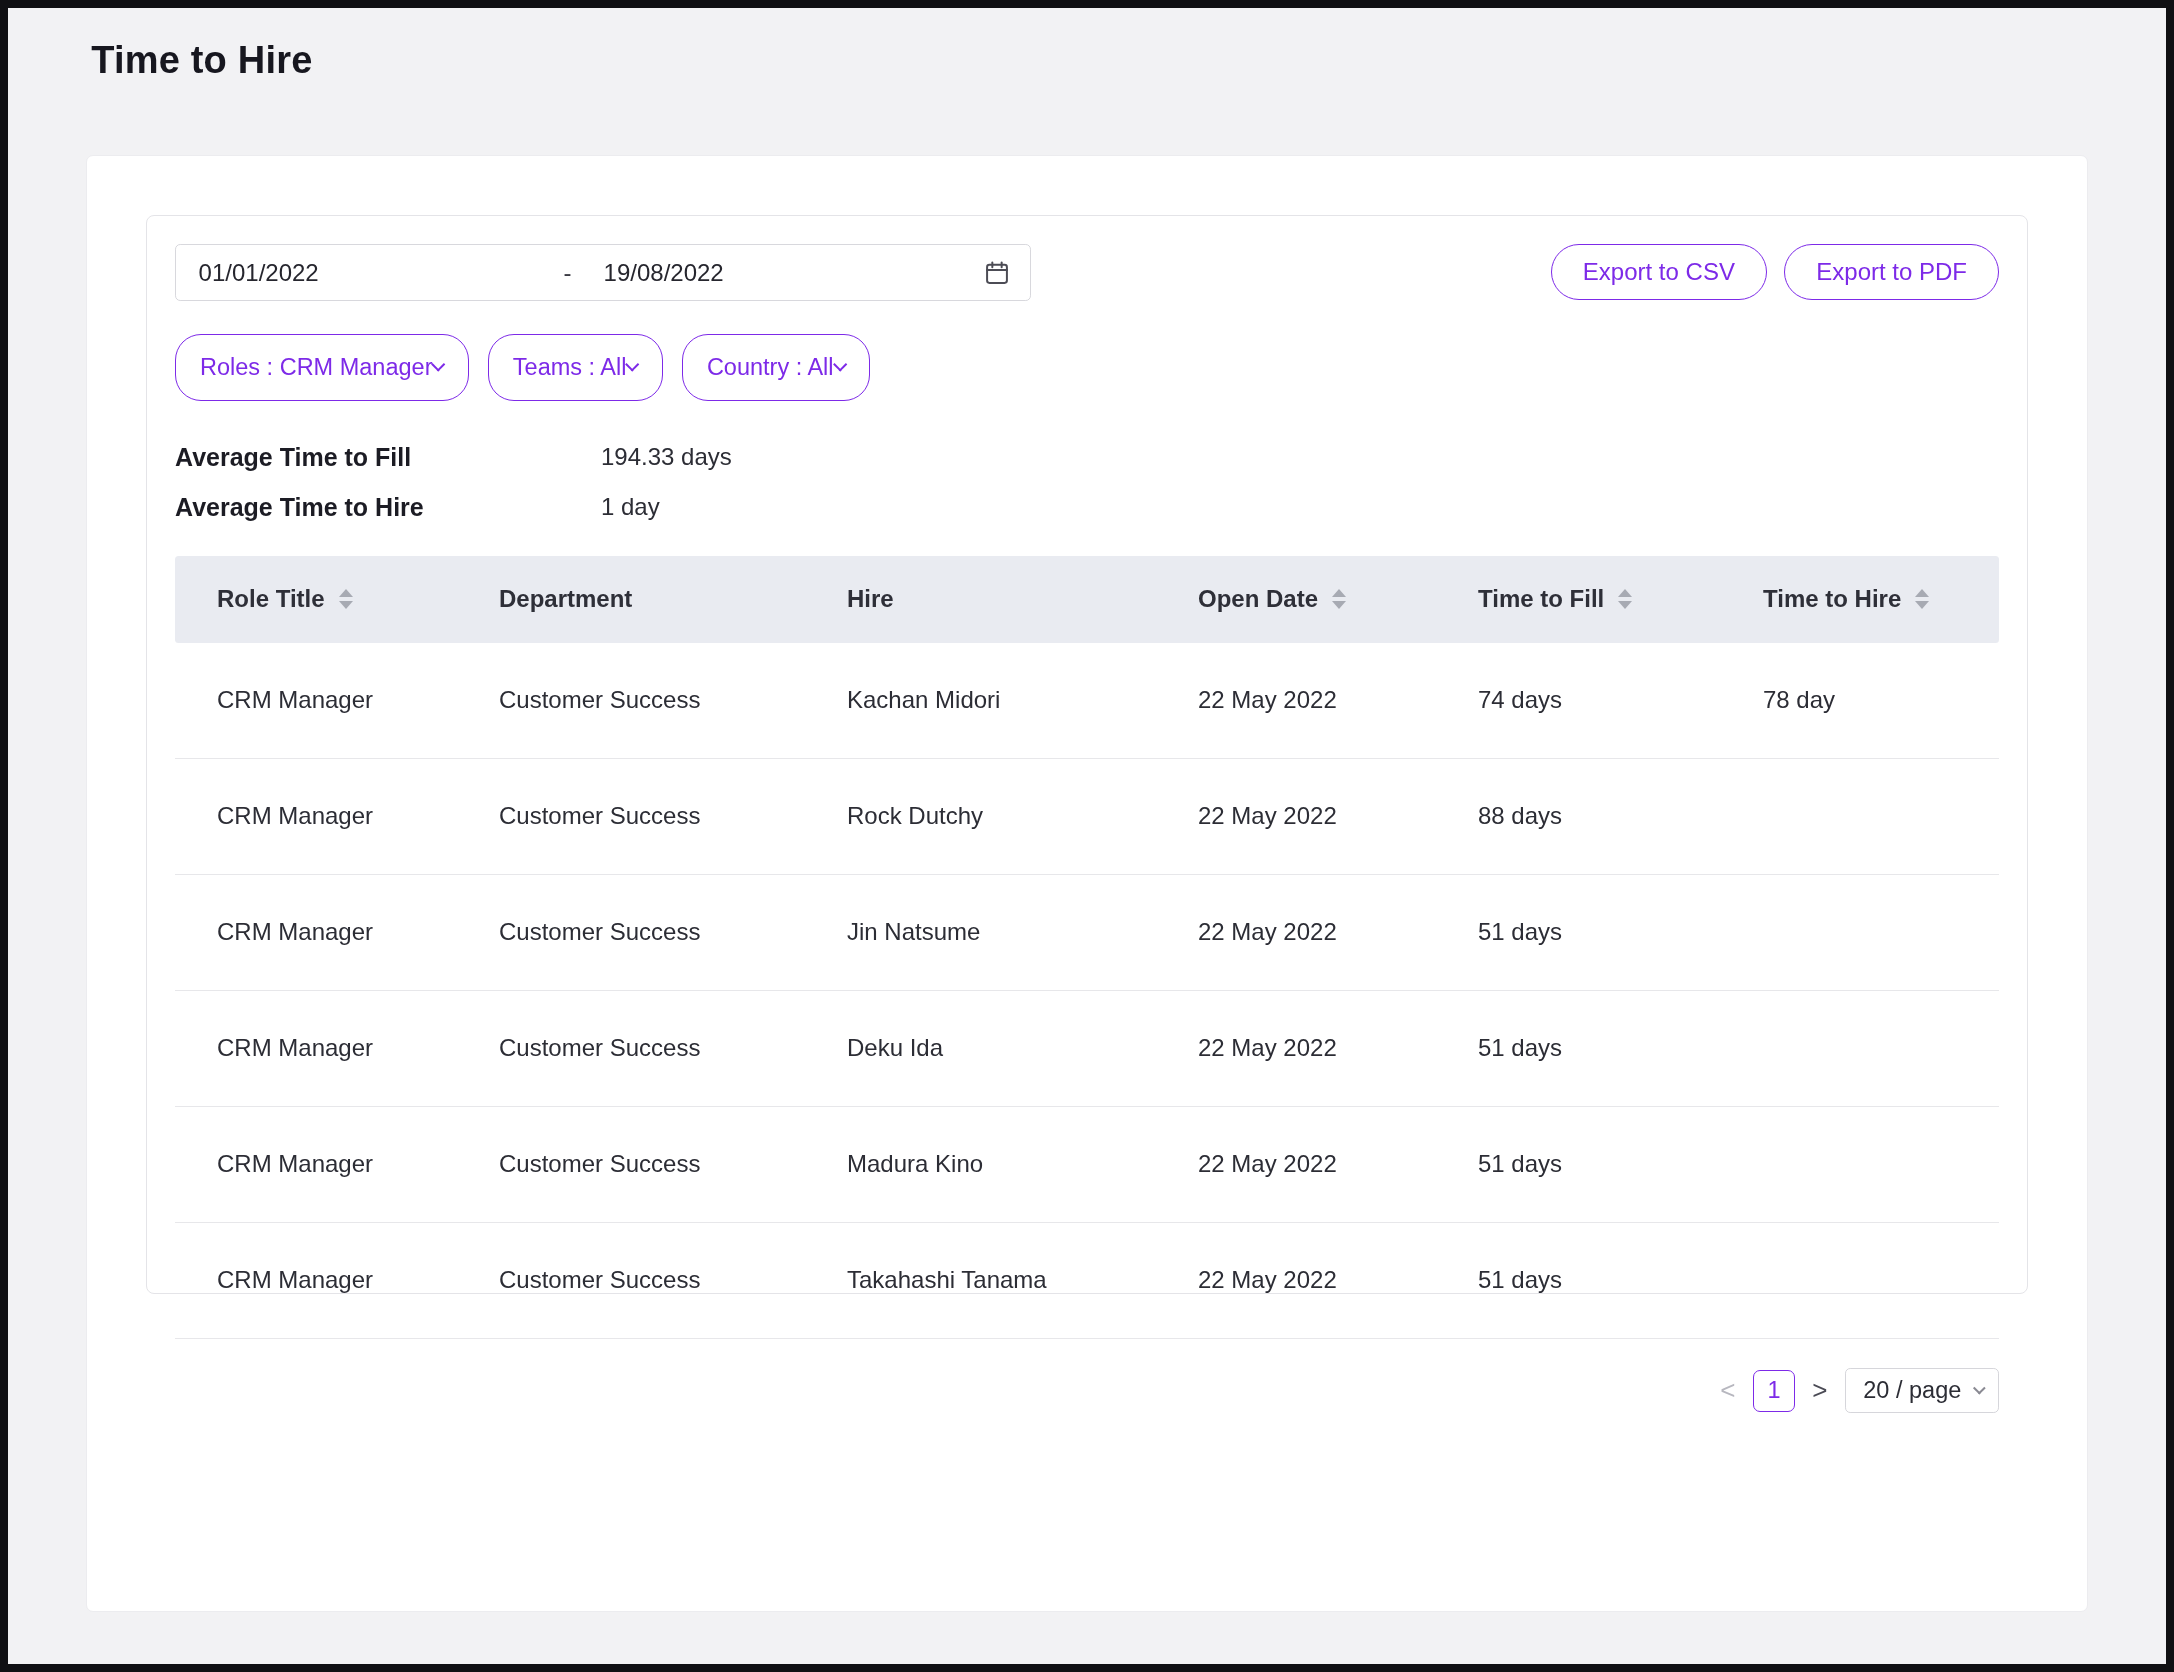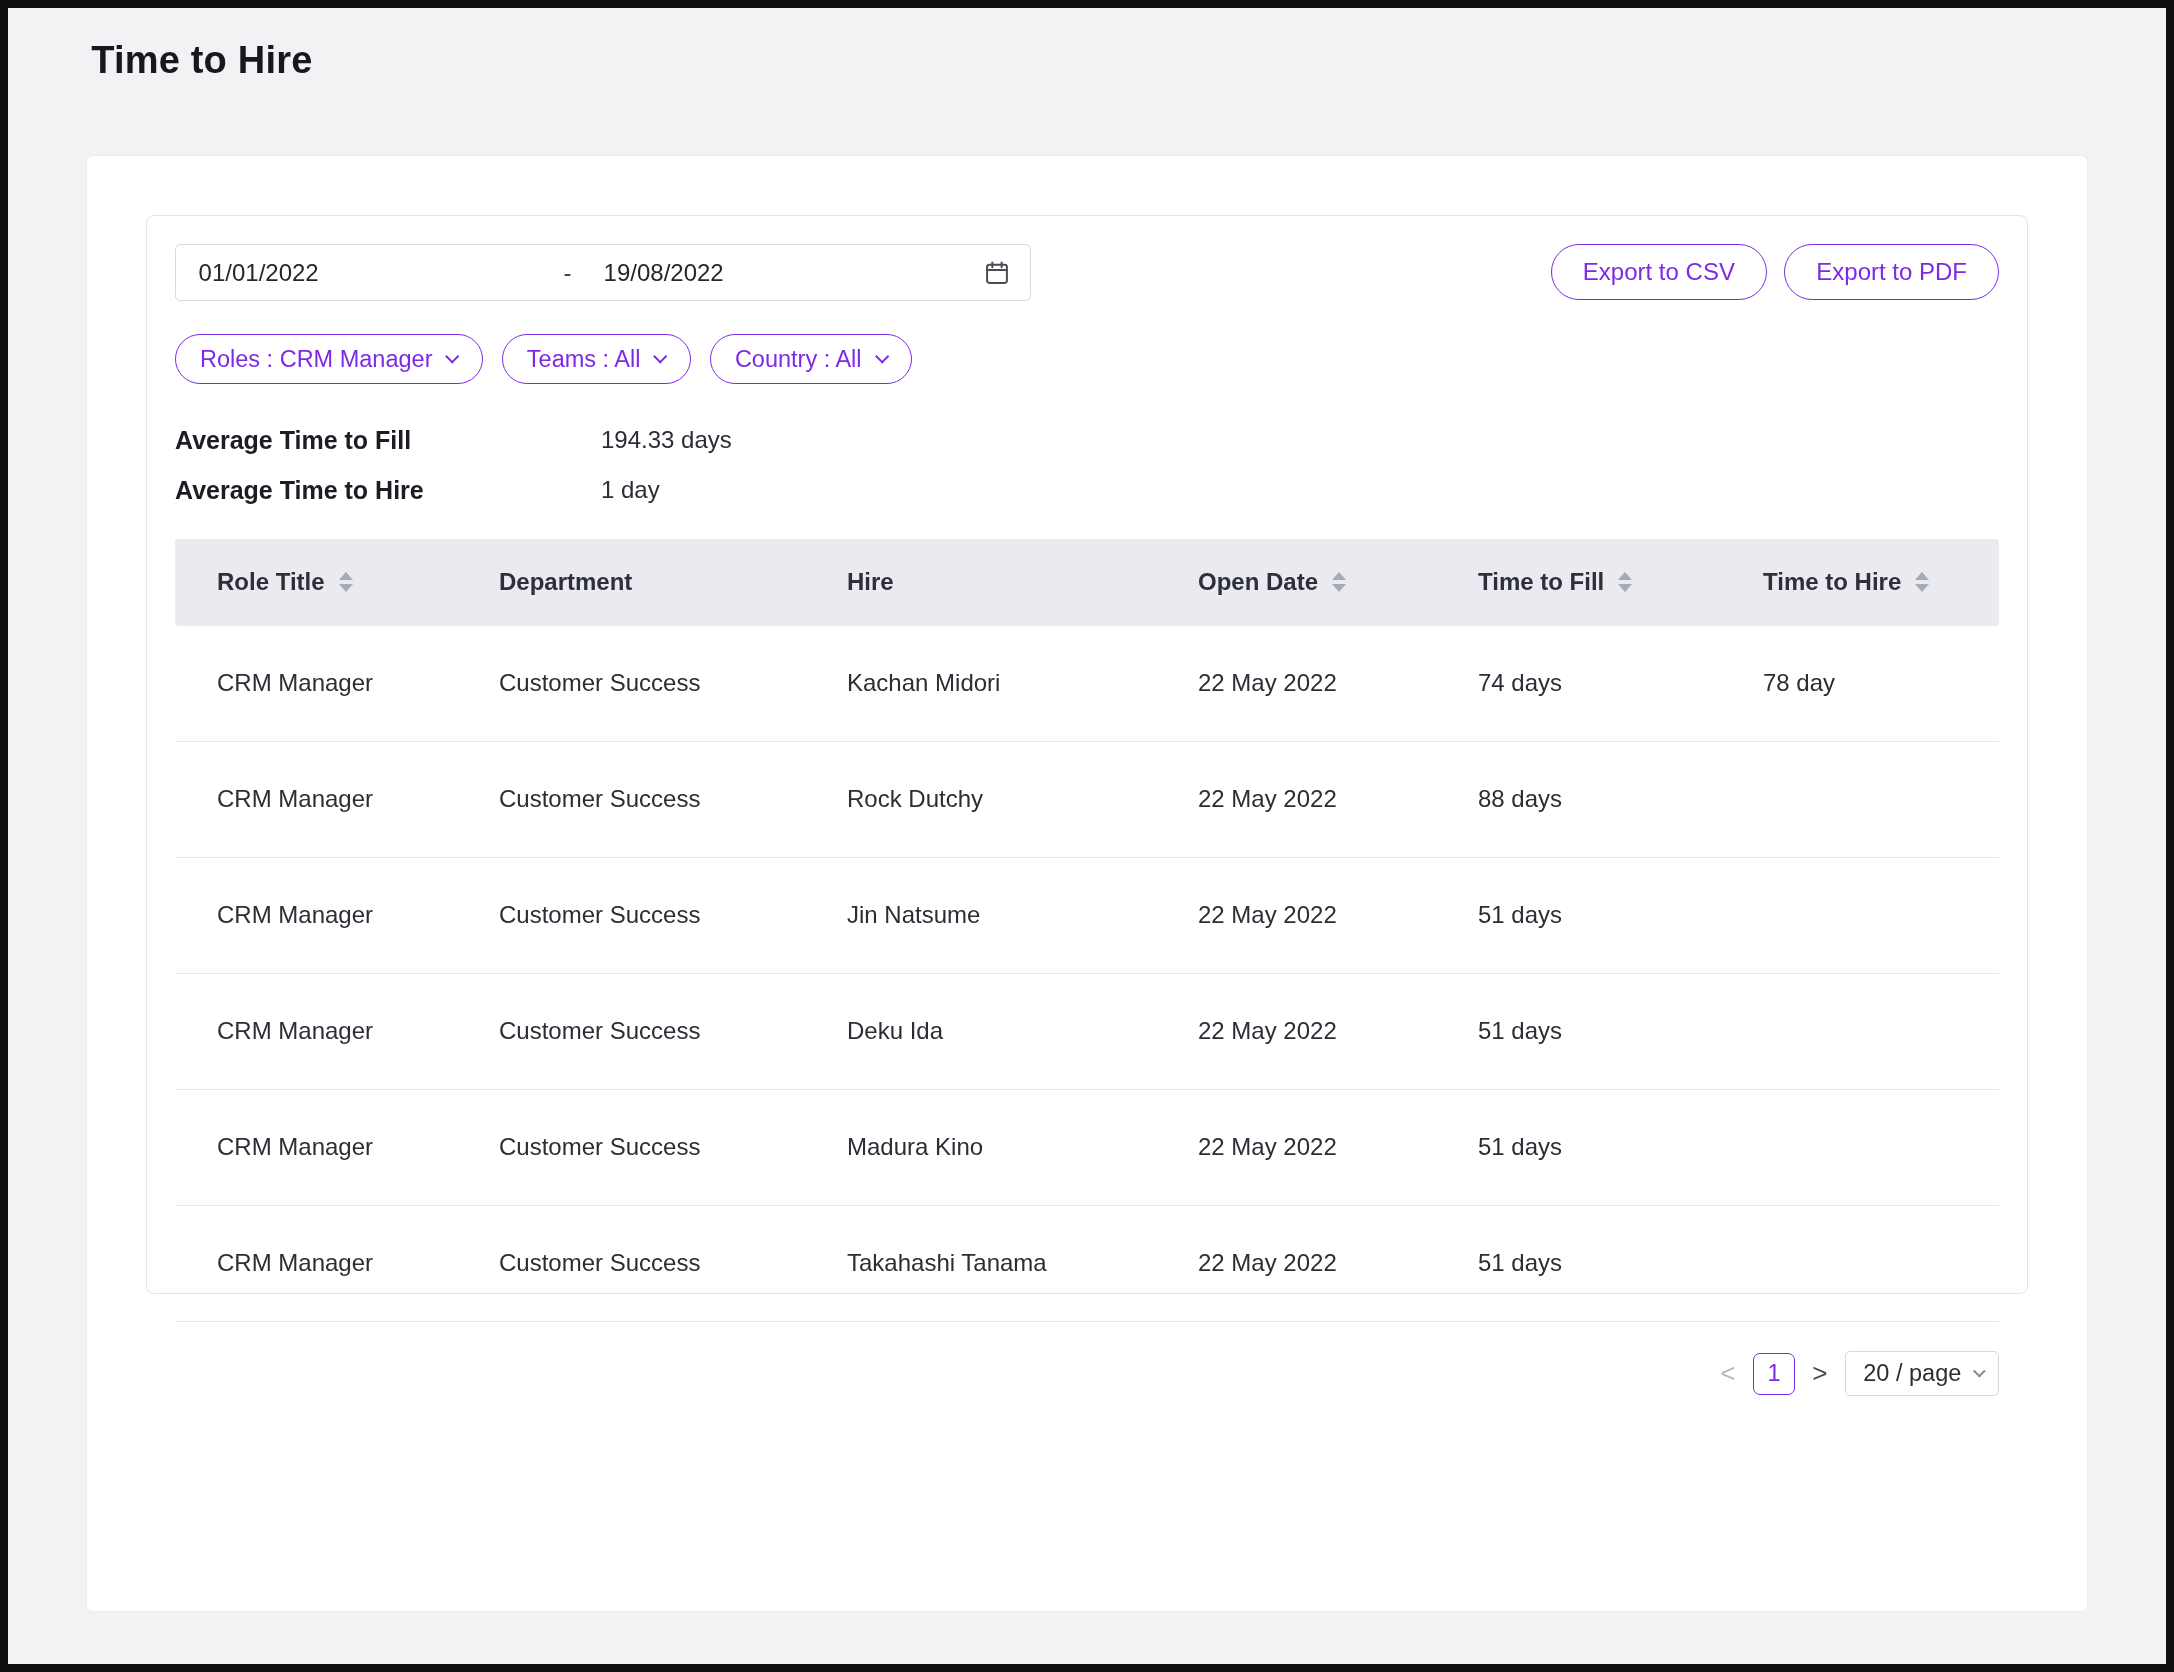--- a/index.html
+++ b/index.html
@@ -57,26 +57,26 @@
     border-radius: 29.5px;
     background: #fff; color: var(--accent, #7d2ae8);
     font-size: 24px; font-family: inherit;
     display: inline-flex; align-items: center;
     cursor: pointer;
   }
 
   
   .filters { display: flex; gap: 19px; margin-top: 33px; }
   .pill {
-    height: 50px; padding: 12px 24px;
+    height: 67px; padding: 12px 24px;
     border: 1.7px solid var(--accent, #7d2ae8);
     border-radius: 26px;
     background: #fff; color: var(--accent, #7d2ae8);
     font-size: 23.5px; font-family: inherit;
-    display: inline-flex; align-items: center; gap: 15px;
+    display: inline-flex; align-items: center; gap: 1px;
     cursor: pointer;
   }
   .chev {
     width: 10.4px; height: 10.4px;
     border-right: 2.2px solid currentColor;
     border-bottom: 2.2px solid currentColor;
     transform: rotate(45deg) translate(-1.7px,-1.7px);
     display: inline-block;
   }
 

